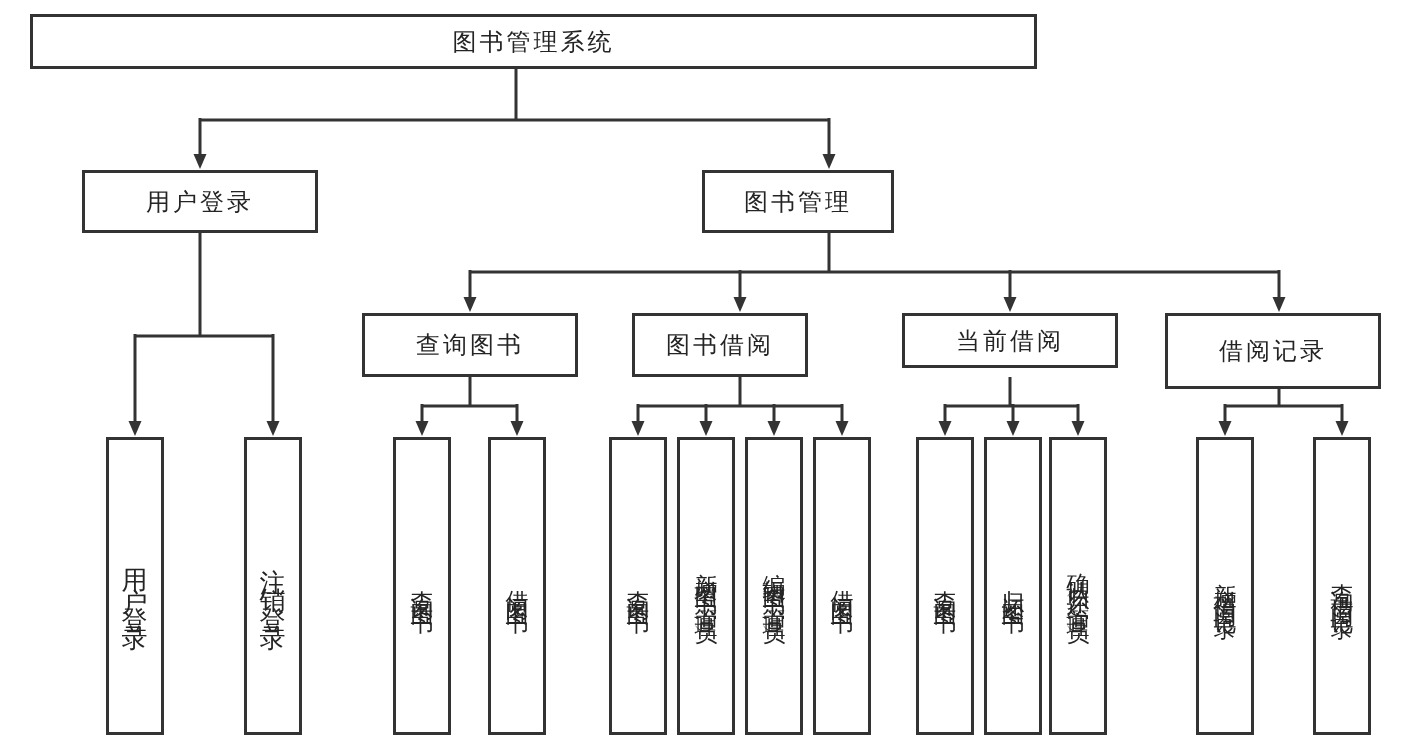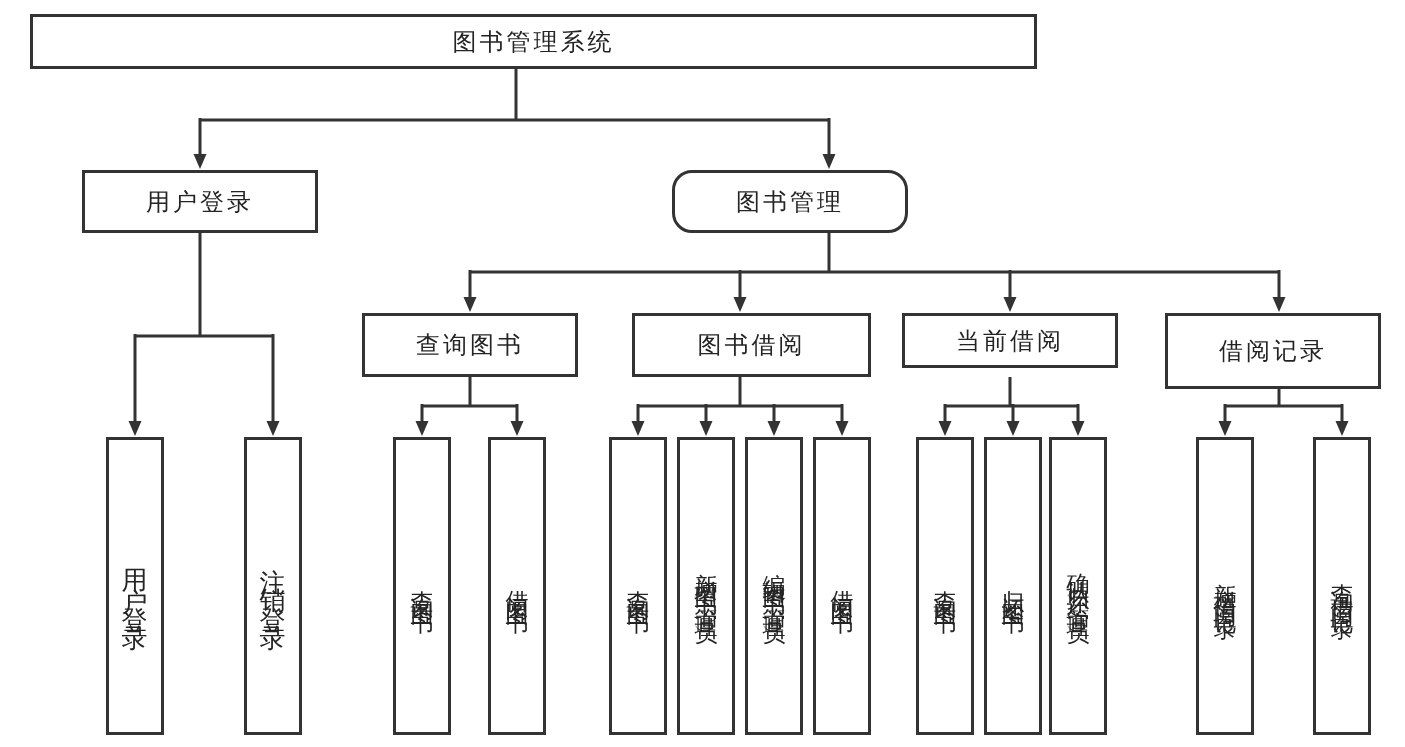--- a/index.html
+++ b/index.html
@@ -110,28 +110,28 @@
     </g>
   </svg>
 
   <div class="node hnode" style="left:13px; top:14px; width:1007px; height:55px;margin-left:17px;">
     <span>图书管理系统</span>
   </div>
 
   <div class="node hnode" style="left:82px; top:170px; width:236px; height:63px;">
     <span>用户登录</span>
   </div>
-  <div class="node hnode" style="left:672px; top:170px; width:236px; height:63px;border-radius:20px;">
+  <div class="node hnode" style="left:702px; top:170px; width:192px; height:63px;">
     <span>图书管理</span>
   </div>
 
   <div class="node hnode" style="left:362px; top:313px; width:216px; height:64px;">
     <span>查询图书</span>
   </div>
-  <div class="node hnode" style="left:632px; top:313px; width:239px; height:64px;">
+  <div class="node hnode" style="left:632px; top:313px; width:176px; height:64px;">
     <span>图书借阅</span>
   </div>
   <div class="node hnode" style="left:902px; top:313px; width:216px; height:55px;">
     <span>当前借阅</span>
   </div>
   <div class="node hnode" style="left:1165px; top:313px; width:216px; height:76px;">
     <span>借阅记录</span>
   </div>
 
   <div class="node leaf spread" style="left:106px;">

